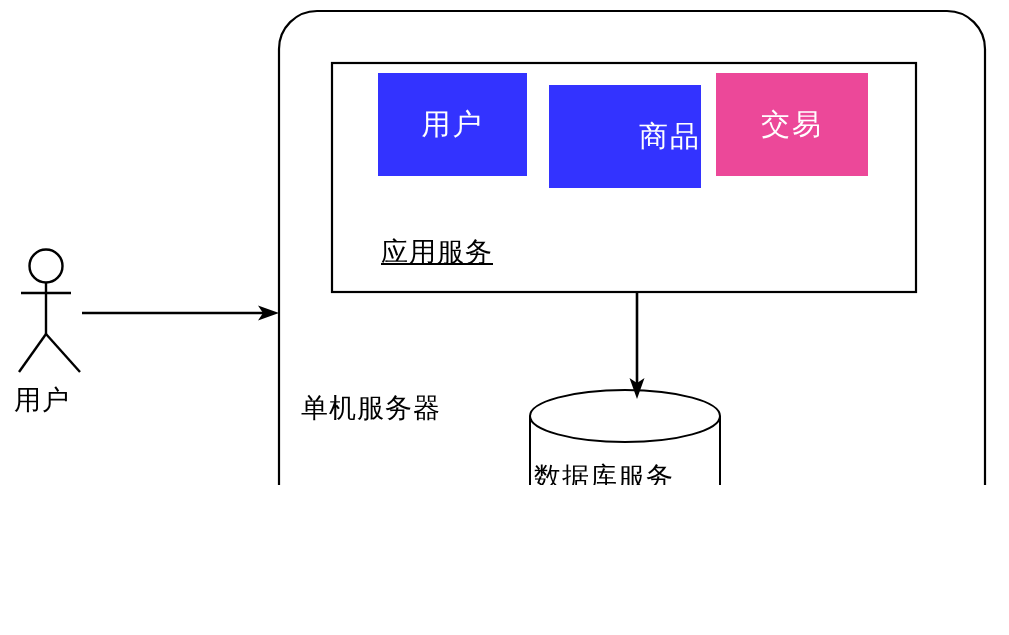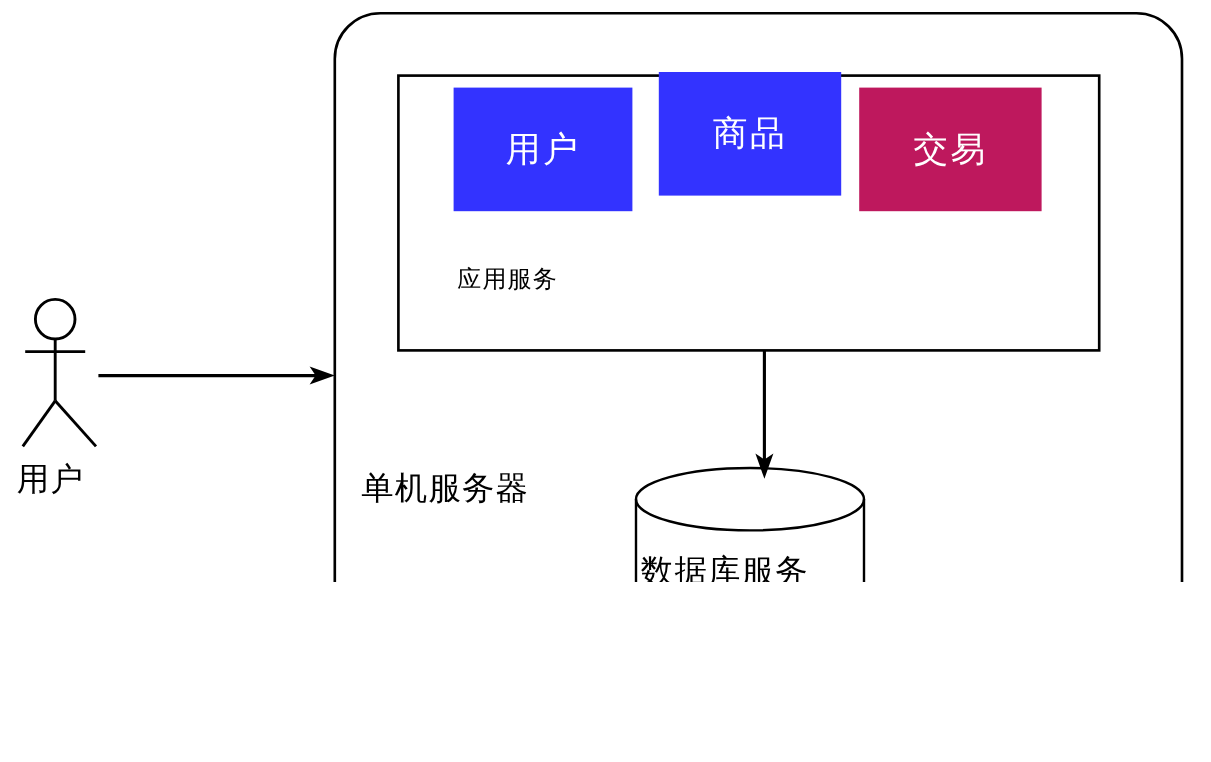--- a/index.html
+++ b/index.html
@@ -66,24 +66,25 @@
     white-space: nowrap;
     line-height: 1;
   }
   #actor-label {
     font-size: 27px;
     left: 14px;
     top: 386px;
     letter-spacing: 1px;
   }
   #app-service-label {
-    font-size: 20px;
+    font-size: 27px;
     left: 381px;
-    top: 222px;
+    top: 238px;
     letter-spacing: 1px;
+    text-decoration: underline;
   }
   #server-label {
     font-size: 27px;
     left: 301px;
     top: 394px;
     letter-spacing: 1px;
   }
   #db-label {
     font-size: 27px;
     left: 534px;
@@ -130,25 +131,25 @@
       <path class="stroke-thin" d="M 530 416 L 530 515 A 95 26 0 0 0 720 515 L 720 416"></path>
       <ellipse class="stroke-thin" cx="625" cy="416" rx="95" ry="26"></ellipse>
     </g>
 
   </svg>
 
   <div class="module-box" style="left:378px; top:73px; width:149px; height:103px; background:#3333FF;">
     <span>用户</span>
   </div>
 
-  <div class="module-box" style="left:549px; top:60px; width:152px; height:103px; background:#3333FF;">
+  <div class="module-box" style="left:549px; top:85px; width:152px; height:103px; background:#3333FF;justify-content:flex-end;">
     <span>商品</span>
   </div>
 
-  <div class="module-box" style="left:716px; top:73px; width:152px; height:103px; background:#be185d;">
+  <div class="module-box" style="left:716px; top:73px; width:152px; height:103px; background:#ec4899;">
     <span>交易</span>
   </div>
 
   <div class="diagram-label" id="actor-label">用户</div>
 
   <div class="diagram-label" id="app-service-label">应用服务</div>
 
   <div class="diagram-label" id="server-label">单机服务器</div>
 
   <div class="diagram-label" id="db-label">数据库服务</div>

